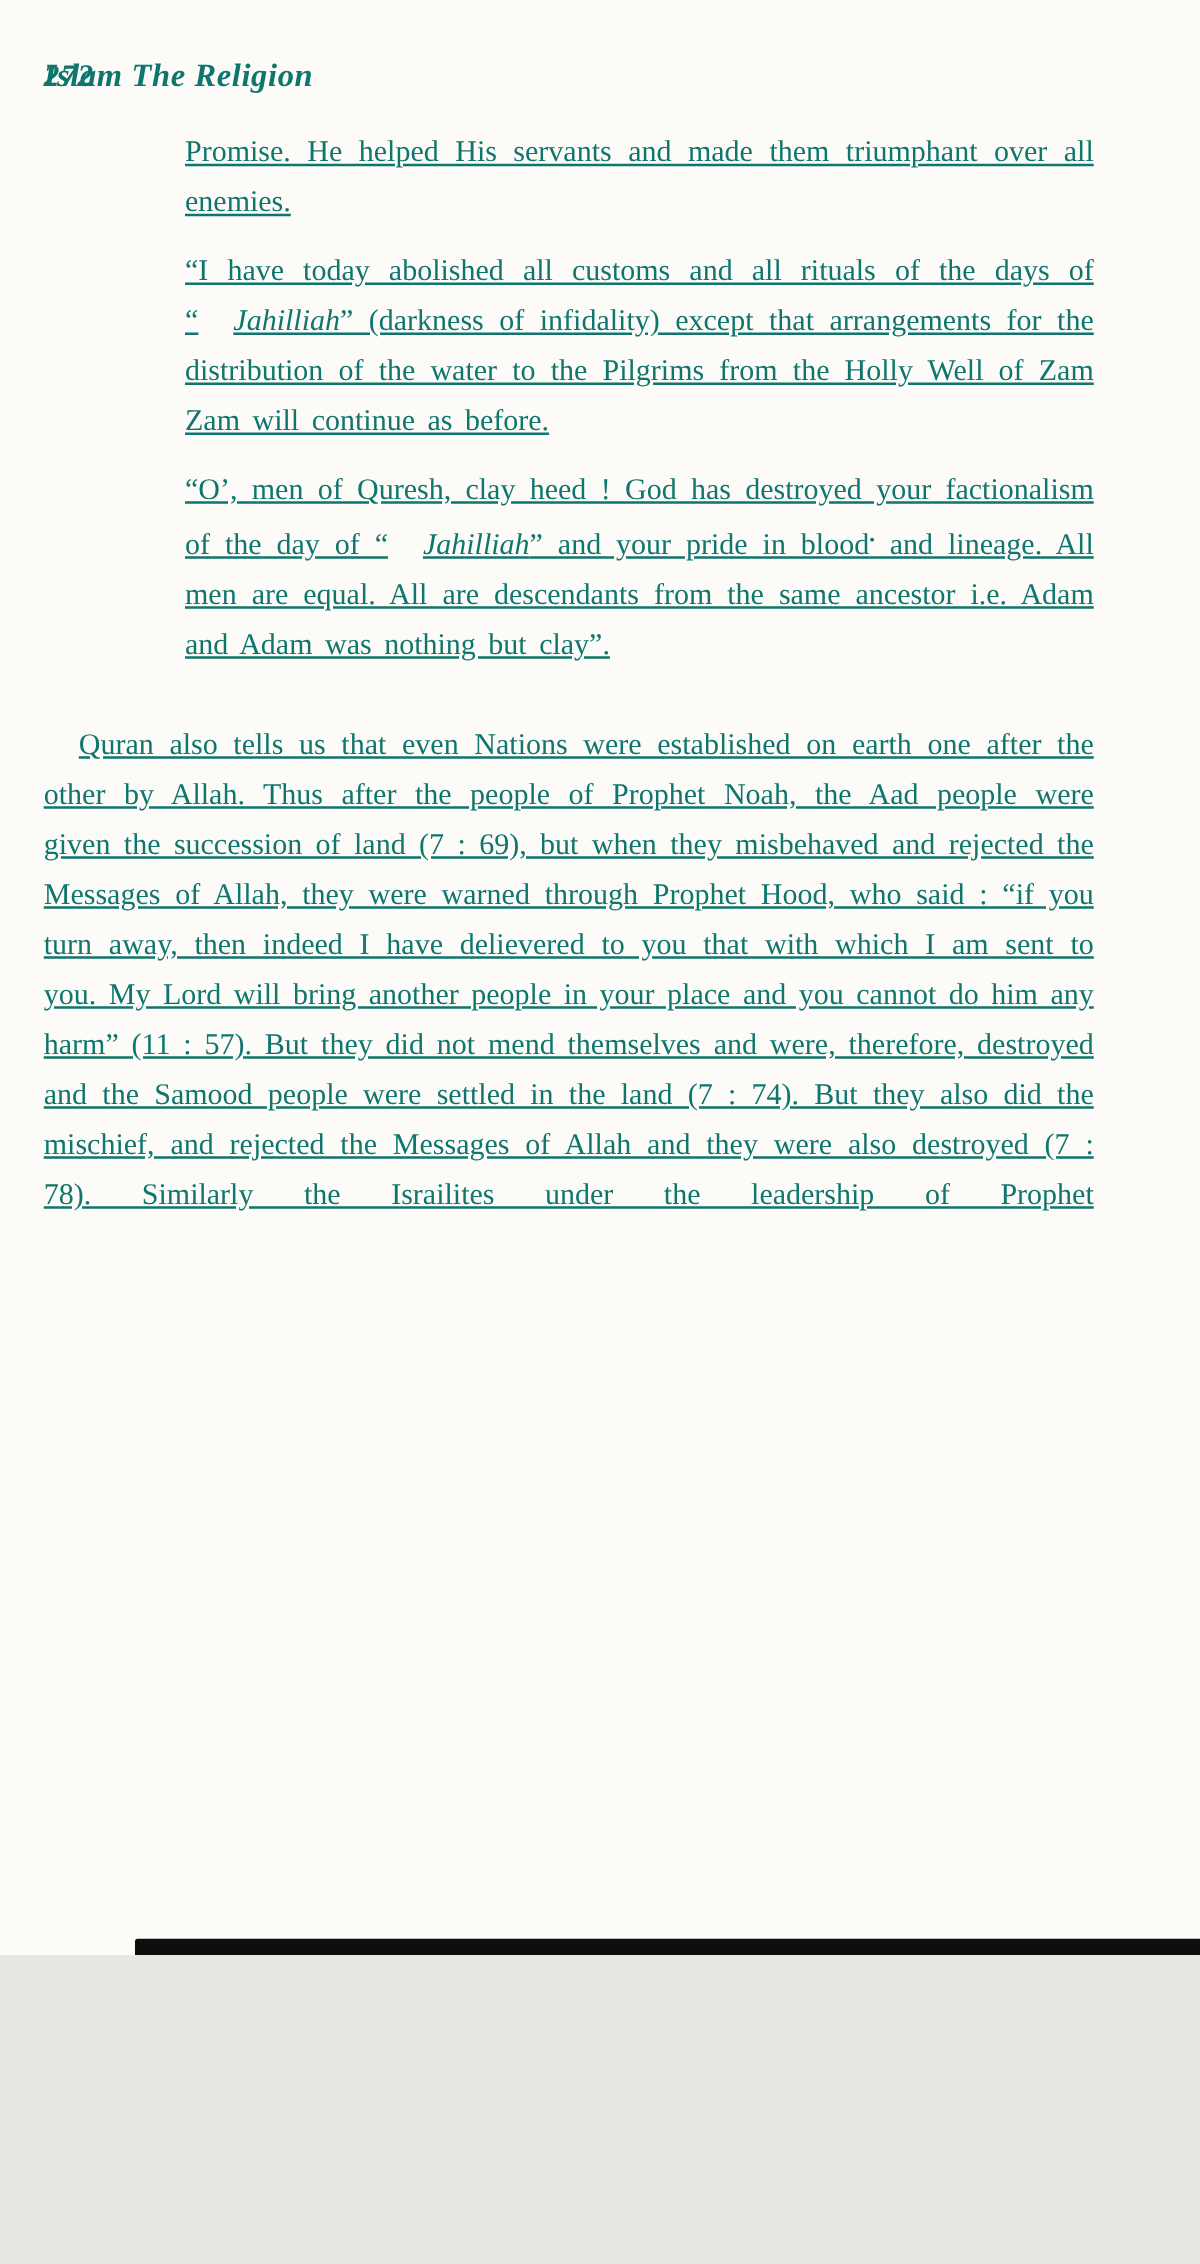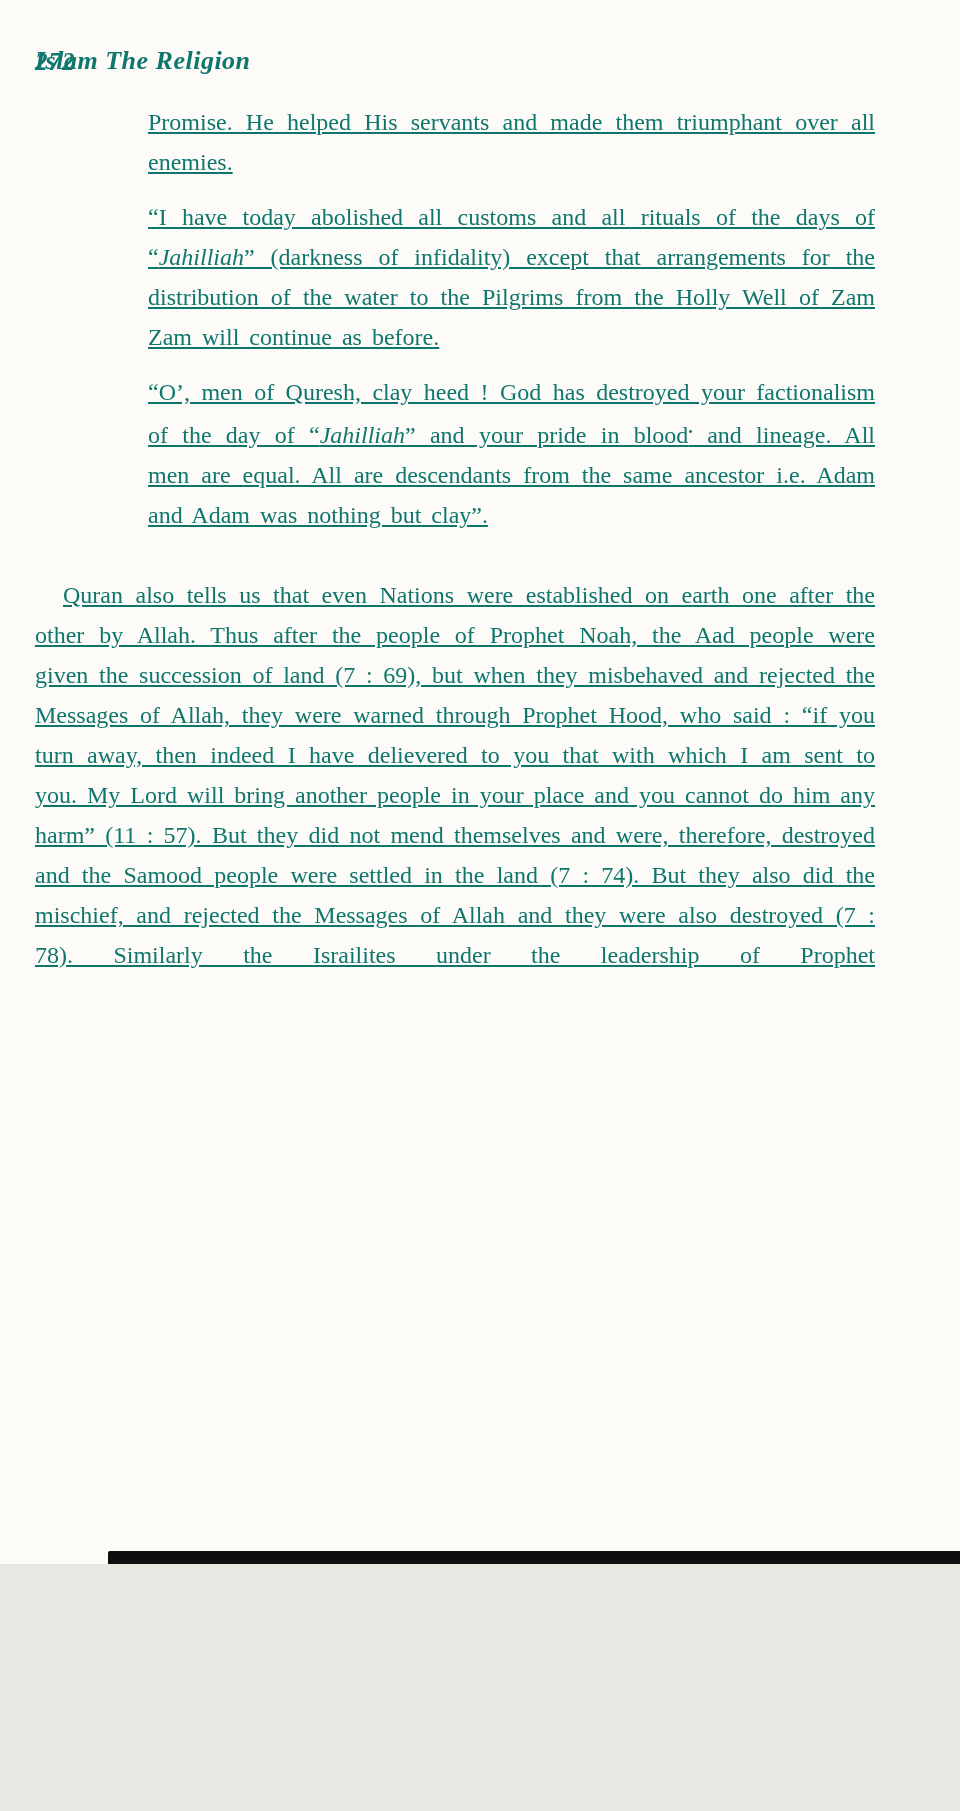--- a/index.html
+++ b/index.html
@@ -57,21 +57,21 @@
     text-indent: 28px;
   }
   .para.gap {
     margin-top: 26px;
   }
   .para.continues {
     text-align-last: justify;
     margin-top: 40px;
   }
 
-  .it { font-style: italic; }
+  .it { font-style: italic; margin-left: 28px; }
 
   .dot-artifact {
     font-size: 13px;
     vertical-align: 7px;
     letter-spacing: 0;
   }
 
   .scan-bar {
     position: absolute;
     left: 108px;

